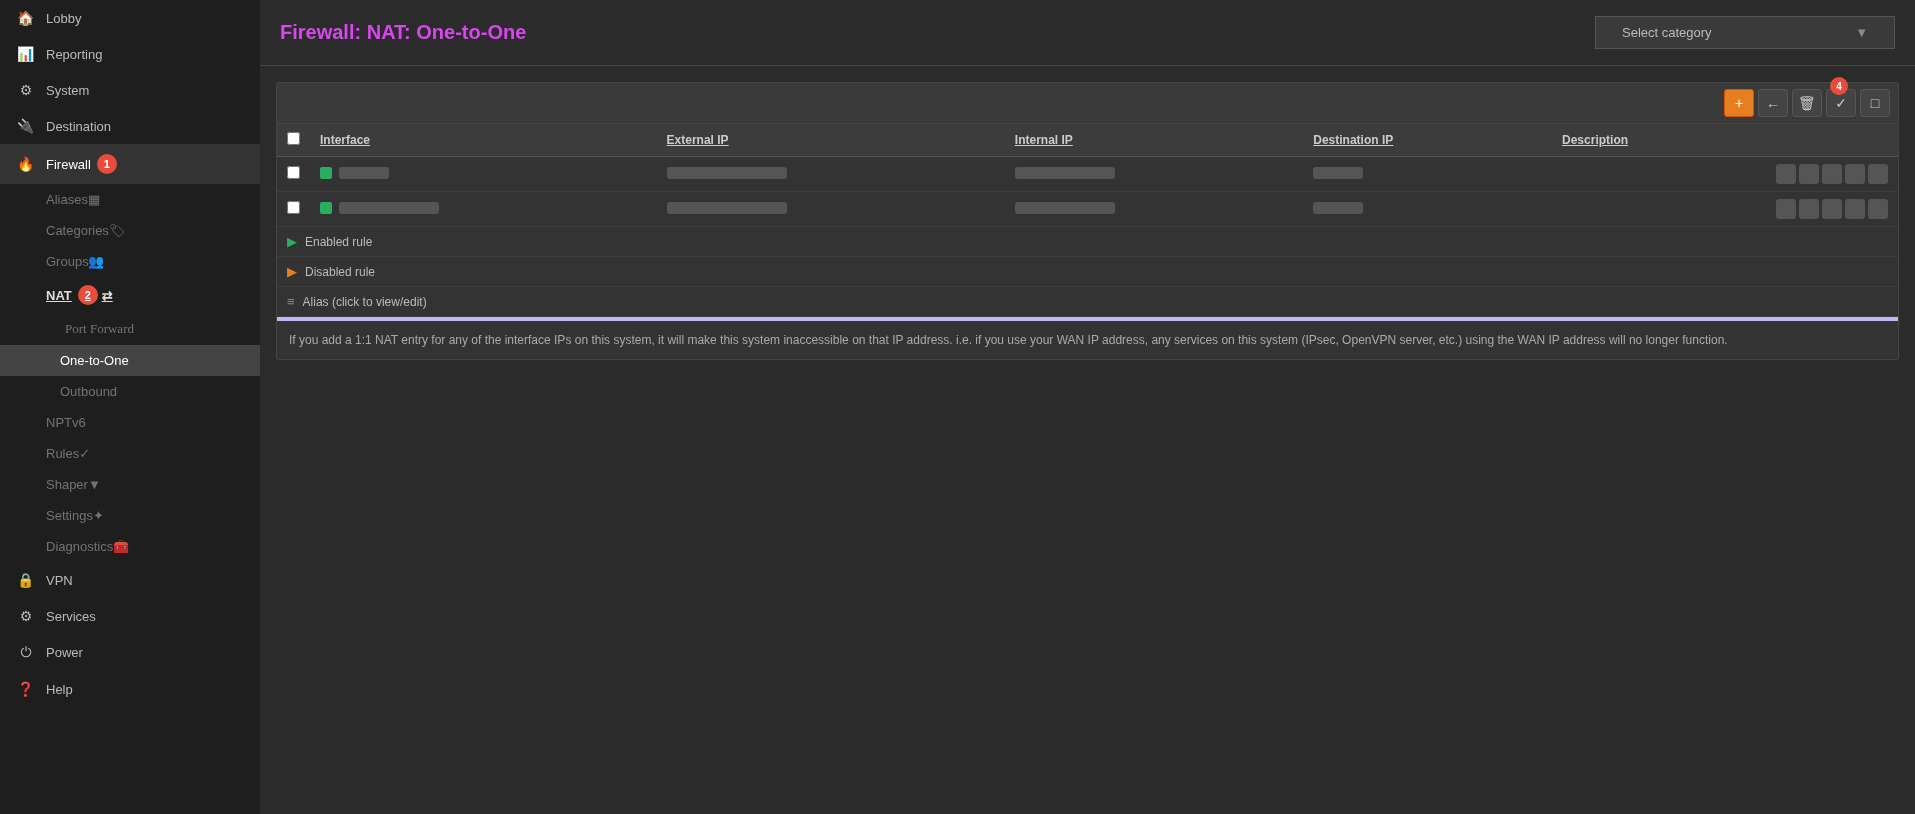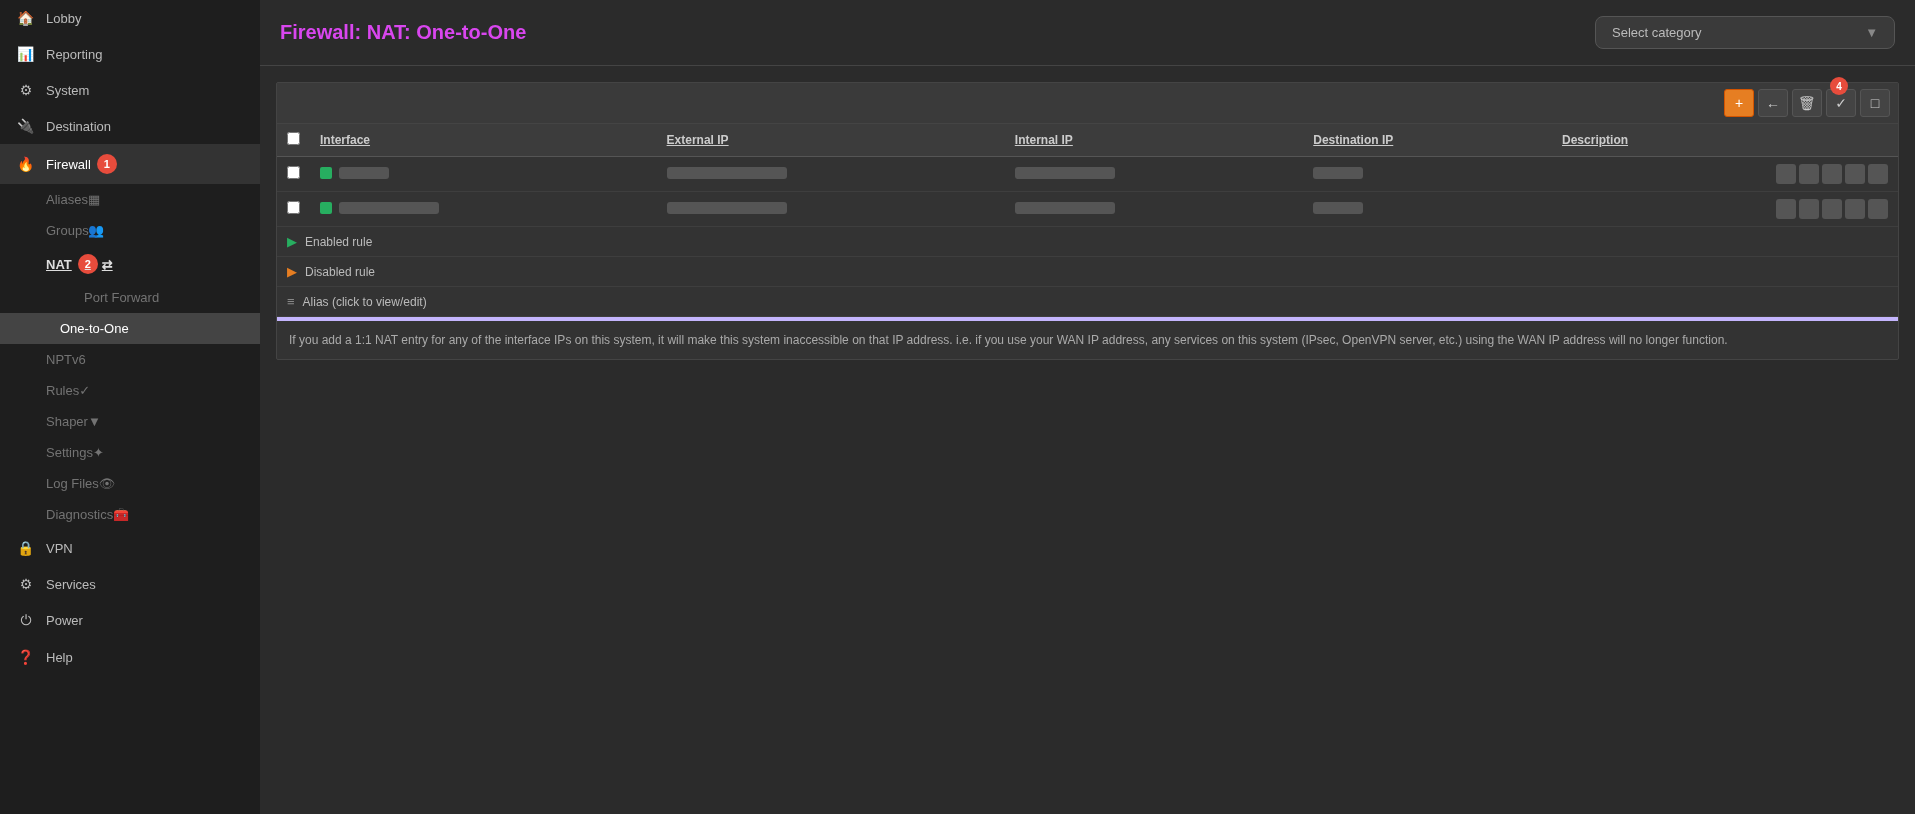--- a/index.html
+++ b/index.html
@@ -76,22 +76,22 @@
       font-size: 20px;
       font-weight: 600;
       color: #d946ef;
       flex: 1;
     }
     .select-category {
       width: 300px;
       background: #3a3a3a;
       border: 1px solid #555;
       color: #bbb;
-      padding: 8px 16px;
-      border-radius: 8px;
+      padding: 8px 26px;
+      border-radius: 0;
       font-size: 13px;
       cursor: pointer;
       display: flex;
       justify-content: space-between;
     }
     .select-category span.arrow { color: #888; }
 
     
     #content {
       flex: 1;
@@ -248,54 +248,57 @@
     <span class="icon">🔥</span>
     <span>Firewall</span>
     <span class="badge">1</span>
   </div>
 
   <div class="sidebar-sub-item">
     <span>Aliases</span>
     <span class="right-icon">▦</span>
   </div>
   <div class="sidebar-sub-item">
+    <span>Categories</span>
+    <span class="right-icon">🏷</span>
+  </div>
+  <div class="sidebar-sub-item">
     <span>Groups</span>
     <span class="right-icon">👥</span>
   </div>
   <div class="sidebar-sub-item" style="font-weight:600; color:#ddd;text-decoration:underline;">
     <span>NAT</span>
     <span class="badge">2</span>
     <span class="right-icon" style="margin-left:4px;">⇄</span>
   </div>
 
-  <div class="sidebar-sub-item" style="padding-left: 84px;">
+  <div class="sidebar-sub-item" style="padding-left: 65px; font-family: Liberation Serif, serif;">
     <span>Port Forward</span>
   </div>
   <div class="sidebar-sub-item active" style="padding-left: 60px; background:#444; color:#fff;">
     <span>One-to-One</span>
   </div>
+  <div class="sidebar-sub-item" style="padding-left: 60px;">
+    <span>Outbound</span>
+  </div>
   <div class="sidebar-sub-item" style="">
     <span>NPTv6</span>
   </div>
 
   <div class="sidebar-sub-item">
     <span>Rules</span>
     <span class="right-icon">✓</span>
   </div>
   <div class="sidebar-sub-item">
     <span>Shaper</span>
     <span class="right-icon">▼</span>
   </div>
   <div class="sidebar-sub-item">
     <span>Settings</span>
     <span class="right-icon">✦</span>
-  </div>
-  <div class="sidebar-sub-item">
-    <span>Log Files</span>
-    <span class="right-icon">👁</span>
   </div>
   <div class="sidebar-sub-item">
     <span>Diagnostics</span>
     <span class="right-icon">🧰</span>
   </div>
 
   <div class="sidebar-item">
     <span class="icon">🔒</span>
     <span>VPN</span>
   </div>

